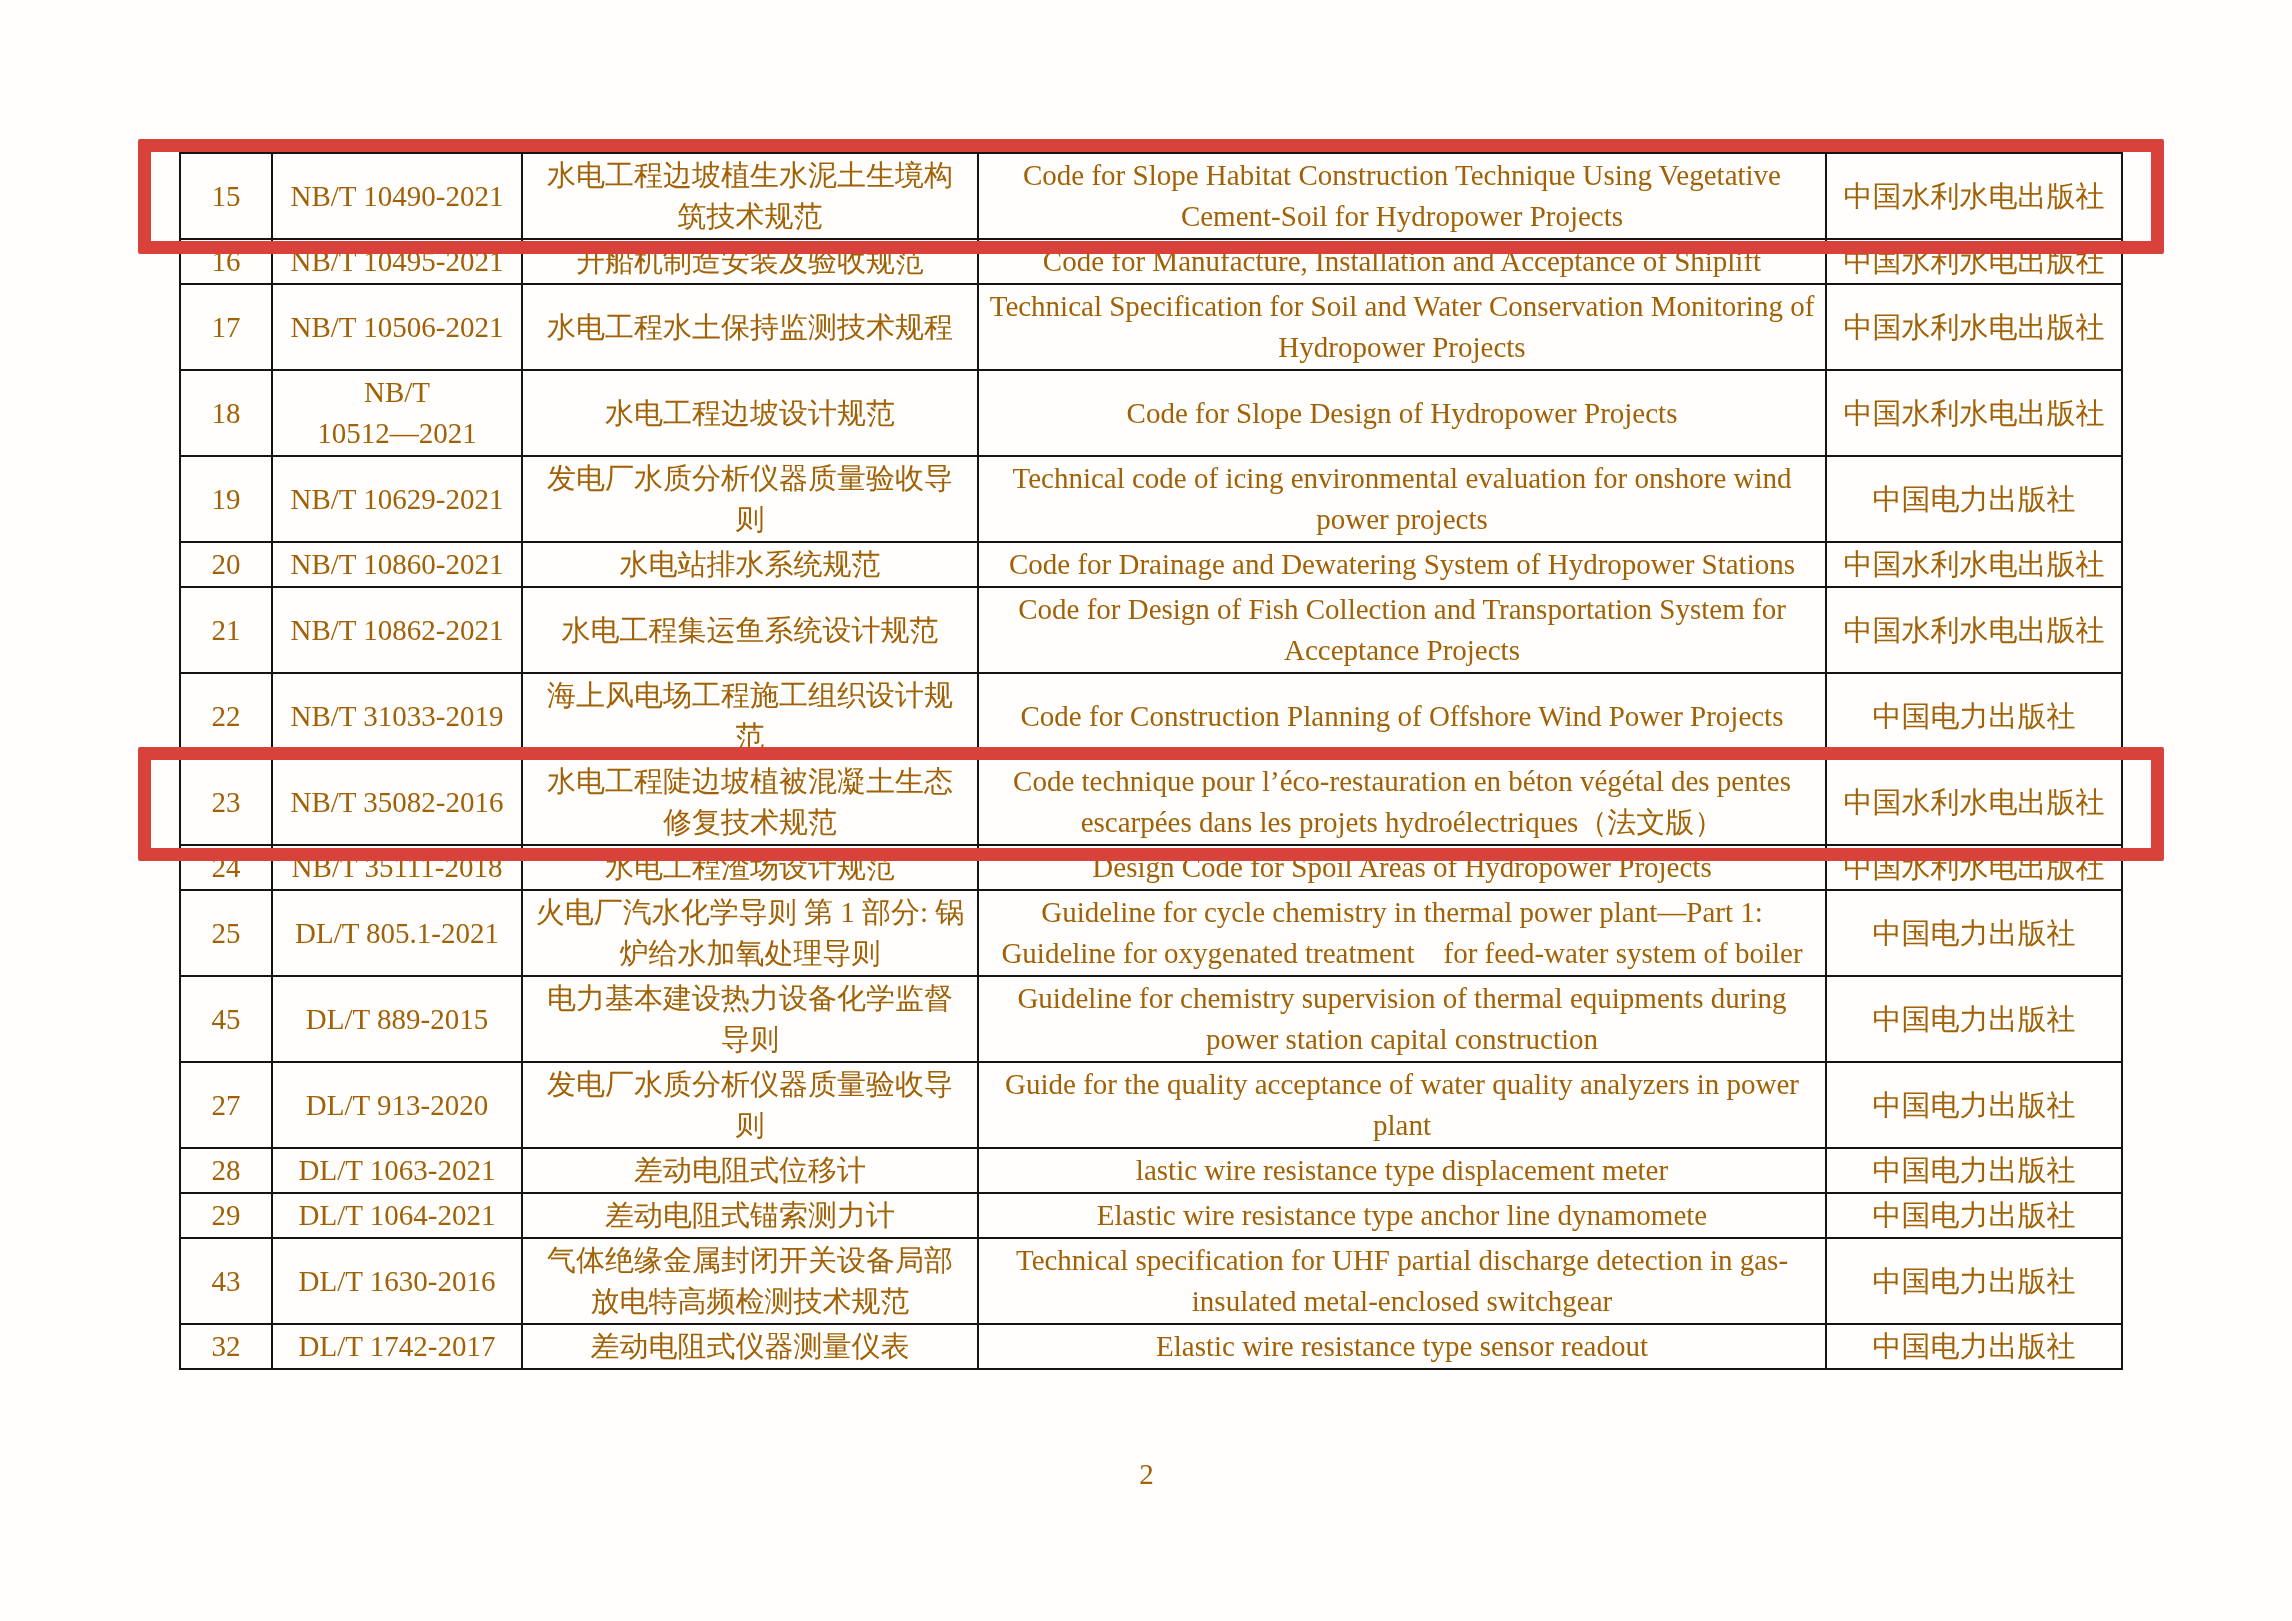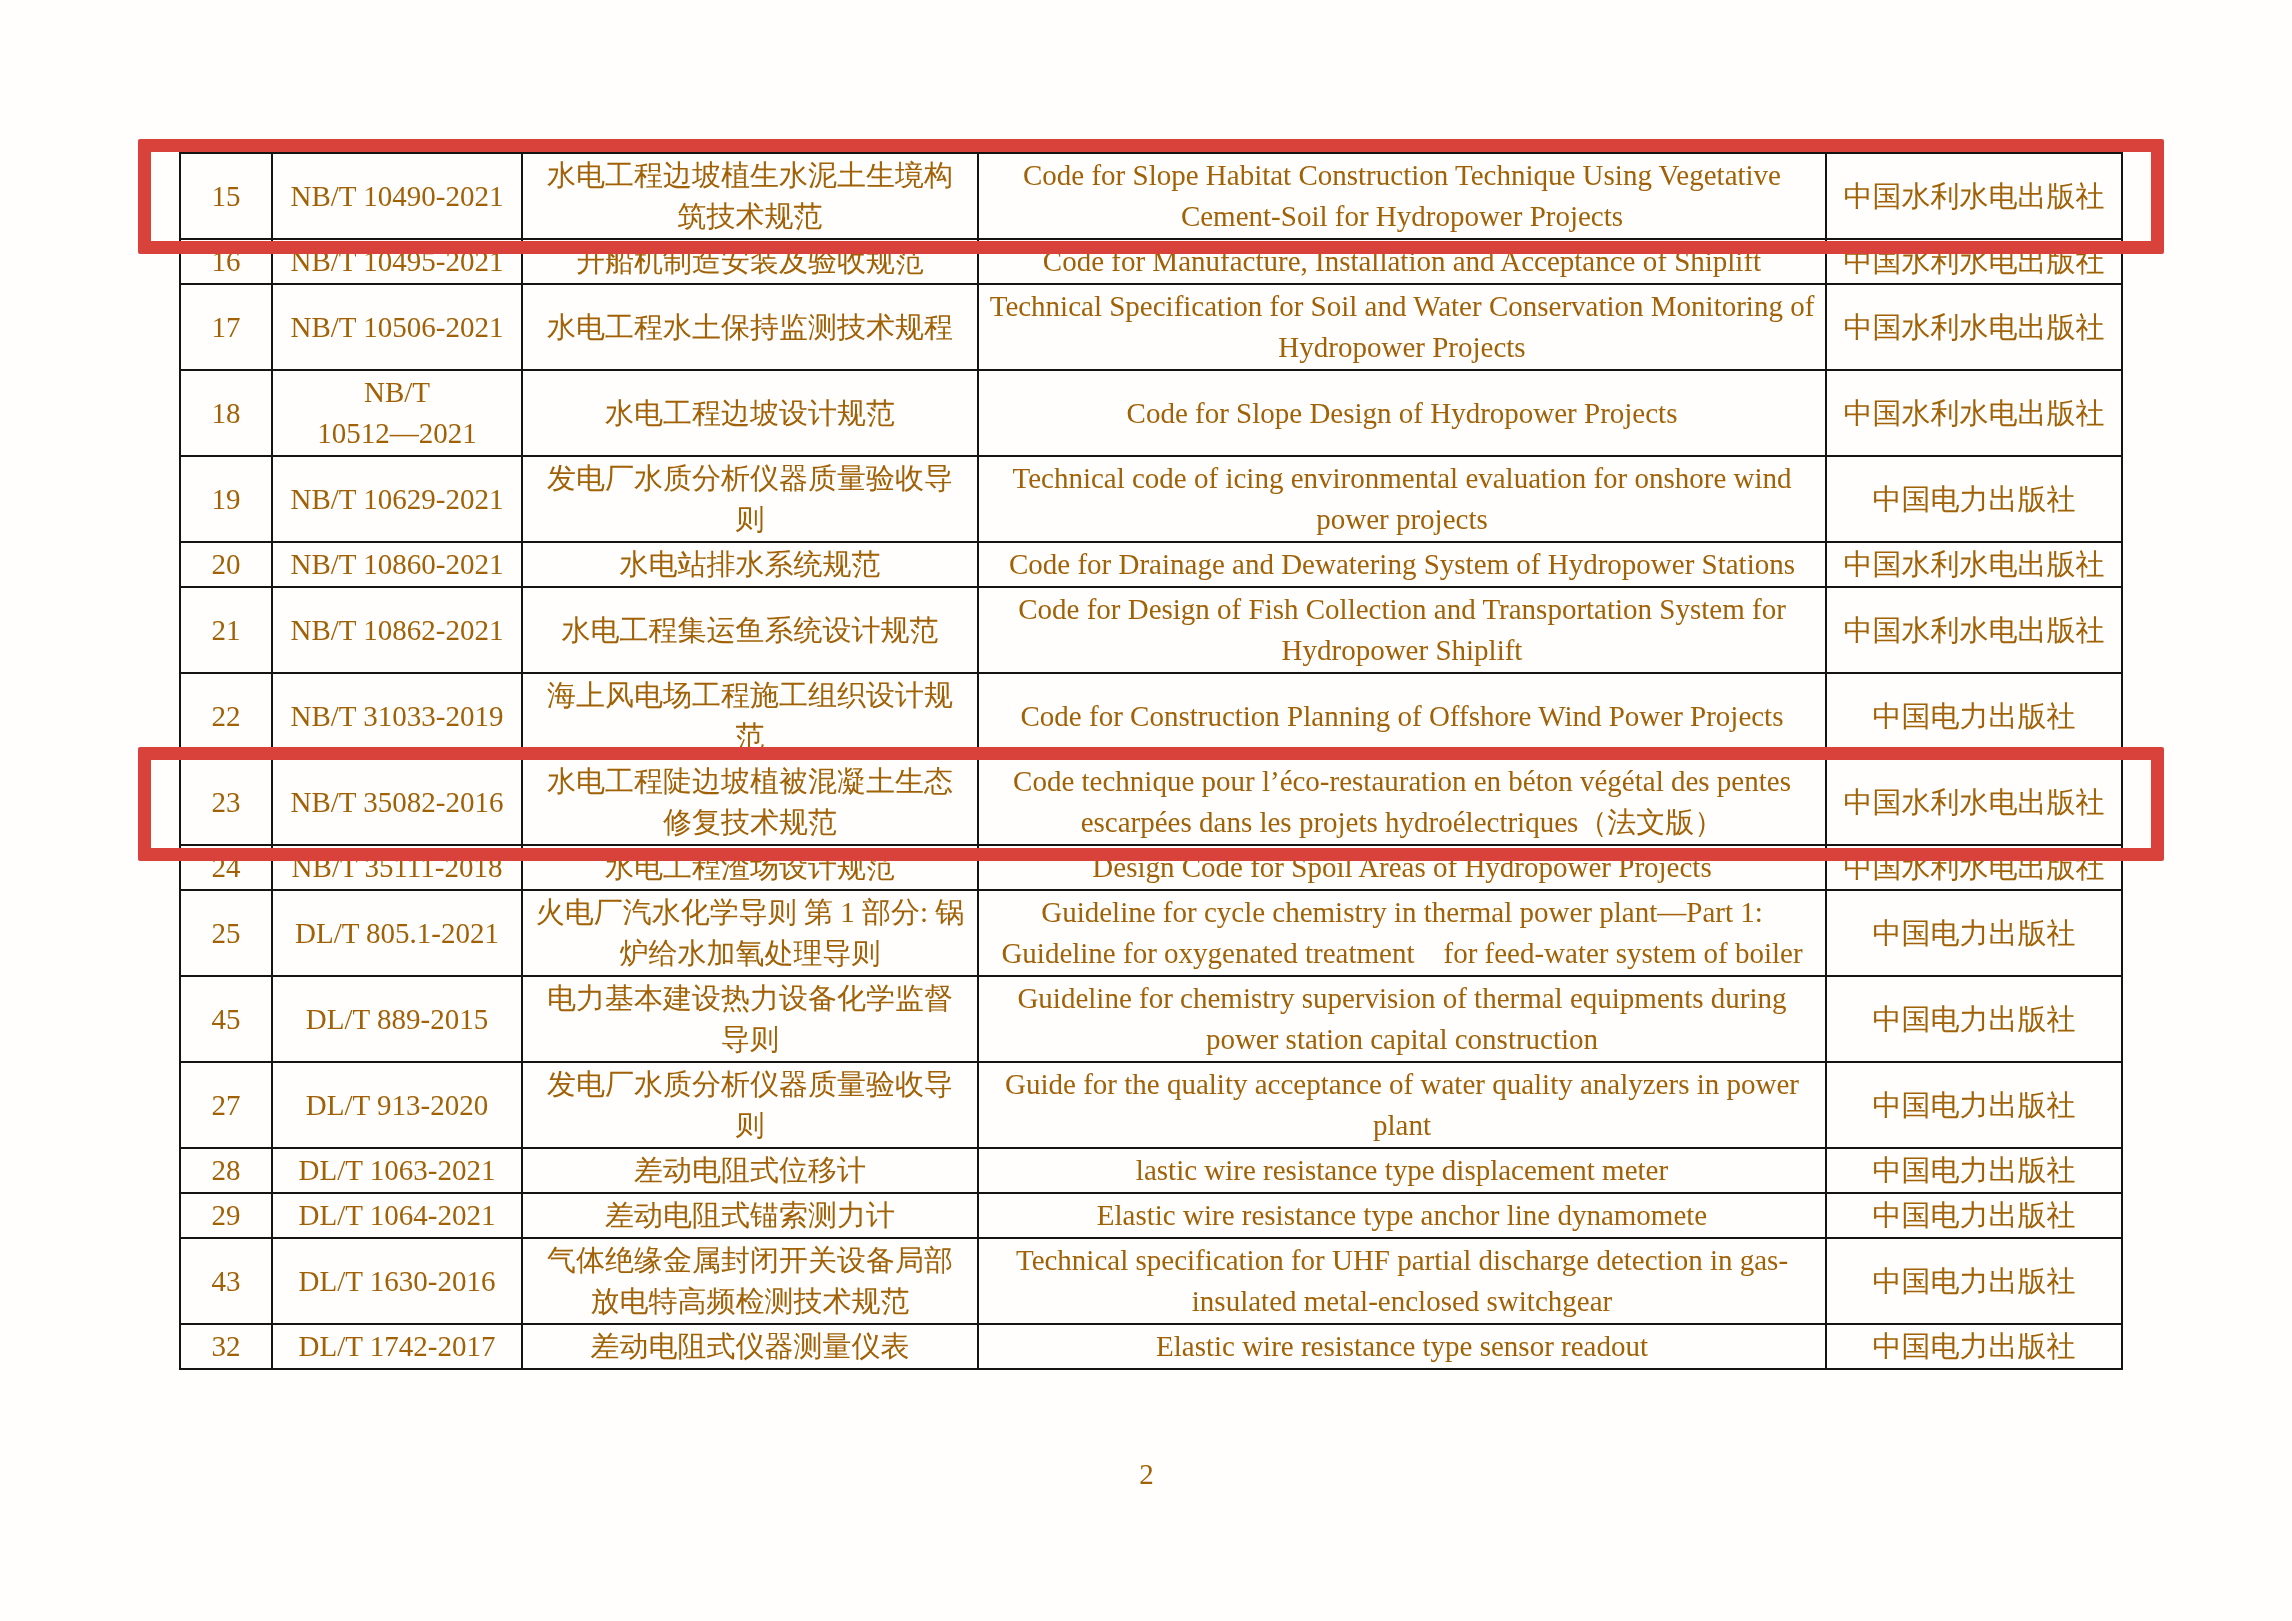--- a/index.html
+++ b/index.html
@@ -108,21 +108,21 @@
           <td class="col-no">20</td>
           <td class="col-code">NB/T 10860-2021</td>
           <td class="col-zh">水电站排水系统规范</td>
           <td class="col-en">Code for Drainage and Dewatering System of Hydropower Stations</td>
           <td class="col-pub">中国水利水电出版社</td>
         </tr>
         <tr>
           <td class="col-no">21</td>
           <td class="col-code">NB/T 10862-2021</td>
           <td class="col-zh">水电工程集运鱼系统设计规范</td>
-          <td class="col-en">Code for Design of Fish Collection and Transportation System for Hydropower Shiplift</td>
+          <td class="col-en">Code for Design of Fish Collection and Transportation System for Acceptance Projects</td>
           <td class="col-pub">中国水利水电出版社</td>
         </tr>
         <tr>
           <td class="col-no">22</td>
           <td class="col-code">NB/T 31033-2019</td>
           <td class="col-zh">海上风电场工程施工组织设计规范</td>
           <td class="col-en">Code for Construction Planning of Offshore Wind Power Projects</td>
           <td class="col-pub">中国电力出版社</td>
         </tr>
         <tr>

